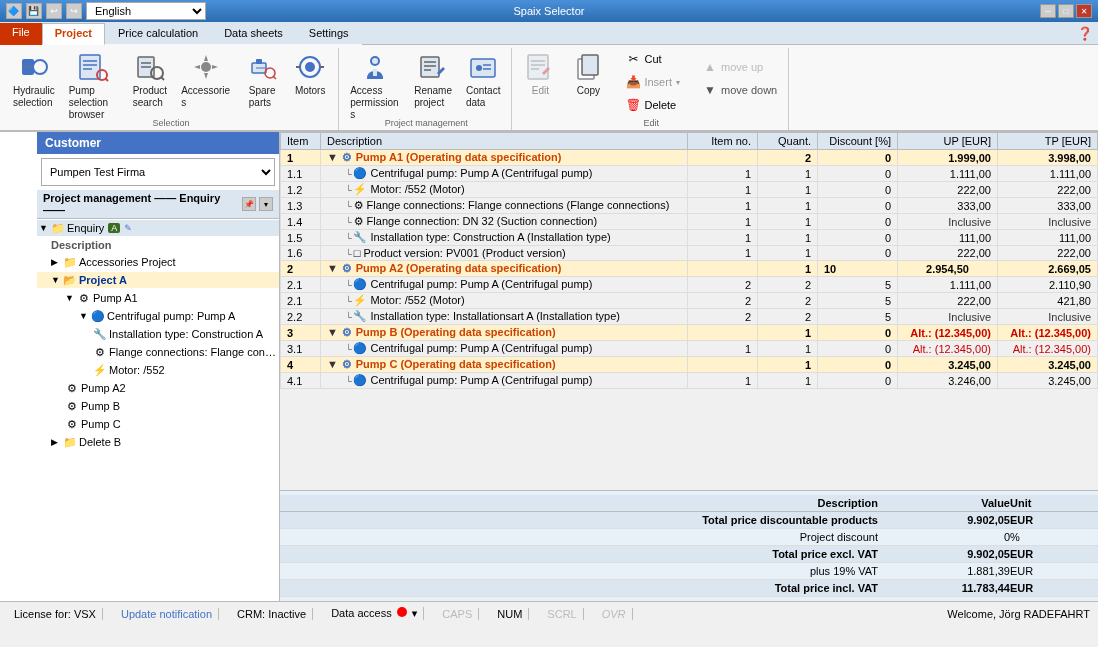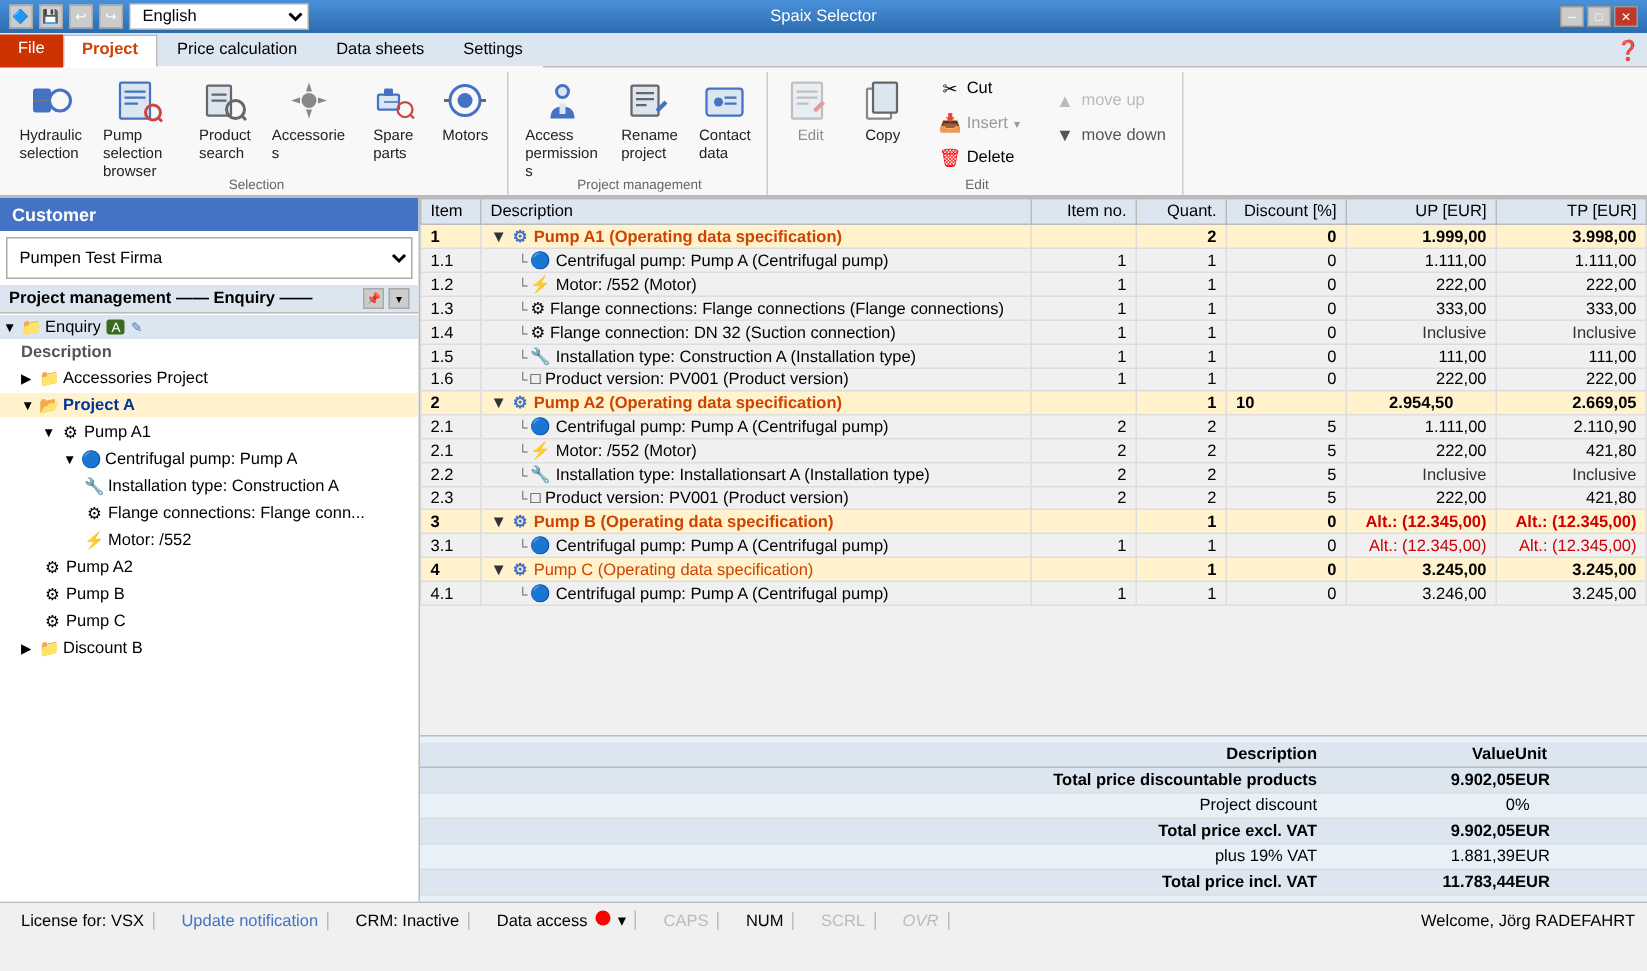--- a/index.html
+++ b/index.html
@@ -30,21 +30,21 @@
     .ribbon-btn .label { text-align: left; font-size: 10px; color: #222; line-height: 1.2; margin-top: 2px; word-break: break-word; }
     .ribbon-btn-small { display: flex; align-items: center; gap: 3px; cursor: pointer; padding: 2px 4px; border: 1px solid transparent; font-size: 10px; white-space: nowrap; }
     .ribbon-btn-small .icon-s { width: 16px; height: 16px; display: flex; align-items: center; justify-content: center; font-size: 12px; }
     .ribbon-col { display: flex; flex-direction: column; gap: 1px; justify-content: center; }
     .divider-arrow { font-size: 8px; color: #999; margin-left: 1px; }
 
     
     #main { display: flex; height: calc(647px - 22px - 22px - 110px - 24px); }
 
     
-    #sidebar { width: 280px; background: white; border-right: 1px solid #bbb; display: flex; flex-direction: column; overflow: hidden; }
+    #sidebar { width: 280px; background: white; border-right: 1px solid #bbb; display: flex; flex-direction: column; overflow: hidden; padding-left: 37px; }
     #sidebar-header { background: #4472c4; color: white; font-weight: bold; font-size: 12px; padding: 4px 8px; }
     #customer-select { margin: 4px; border: 1px solid #aaa; height: 28px; width: calc(100% - 8px); background: white; padding: 0 4px; font-size: 11px; }
     #project-bar { background: #dce6f1; border-bottom: 1px solid #bbb; padding: 2px 6px; display: flex; align-items: center; justify-content: space-between; font-size: 10px; }
     #project-bar-label { font-weight: bold; }
     #project-bar-icons { display: flex; gap: 3px; }
     .pb-icon { width: 14px; height: 14px; background: #ccc; border: 1px solid #aaa; font-size: 8px; display: flex; align-items: center; justify-content: center; cursor: pointer; }
     #tree-area { flex: 1; overflow-y: auto; overflow-x: hidden; }
     .tree-node { padding: 1px 0; cursor: pointer; }
     .tree-row { display: flex; align-items: center; padding: 1px 0; white-space: nowrap; overflow: hidden; }
     .tree-row.highlighted { background: #fff2cc; }
@@ -434,21 +434,21 @@
           <span class="tree-icon">⚙</span>
           <span class="tree-label">Pump C</span>
         </div>
       </div>
 
       <div class="tree-node">
         <div class="tree-row">
           <span class="tree-indent"></span>
           <span class="tree-toggle">▶</span>
           <span class="tree-icon">📁</span>
-          <span class="tree-label">Discount B</span>
+          <span class="tree-label">Delete B</span>
         </div>
       </div>
     </div>
   </div>
 
   <div id="content">
     <div id="table-area">
       <table id="data-table">
         <thead>
           <tr>
@@ -555,50 +555,41 @@
             </tr>
             <tr>
               <td class="col-item">2.2</td>
               <td class="col-desc">&nbsp;&nbsp;&nbsp;&nbsp;&nbsp;&nbsp;<span style="font-size:9px; margin-right:2px; color:#666;">└</span><span style="margin-right:3px;">🔧</span>Installation type: Installationsart A  (Installation type)</td>
               <td style="text-align: right;">2</td>
               <td style="text-align: right;">2</td>
               <td style="text-align: right;">5</td>
               <td style="text-align: right; color: rgb(51, 51, 51);">Inclusive</td>
               <td style="text-align: right; color: rgb(51, 51, 51);">Inclusive</td>
             </tr>
-            <tr>
-              <td class="col-item">2.3</td>
-              <td class="col-desc">&nbsp;&nbsp;&nbsp;&nbsp;&nbsp;&nbsp;<span style="font-size:9px; margin-right:2px; color:#666;">└</span><span style="margin-right:3px;">□</span>Product version: PV001  (Product version)</td>
-              <td style="text-align: right;">2</td>
-              <td style="text-align: right;">2</td>
-              <td style="text-align: right;">5</td>
-              <td style="text-align: right;">222,00</td>
-              <td style="text-align: right;">421,80</td>
-            </tr>
             <tr style="background: rgb(255, 242, 204); font-weight: bold;">
               <td class="col-item">3</td>
               <td class="col-desc"><span style="margin-right:4px; color:#333;">▼</span><span style="color:#4472c4; margin-right:4px;">⚙</span><span style="color:#cc4400; font-weight:bold;">Pump B  (Operating data specification)</span></td>
               <td style="text-align: right;"></td>
               <td style="text-align: right;">1</td>
               <td style="text-align: right;">0</td>
               <td style="text-align: right;"><span style="color:#cc0000;">Alt.: (12.345,00)</span></td>
               <td style="text-align: right;"><span style="color:#cc0000;">Alt.: (12.345,00)</span></td>
             </tr>
             <tr>
               <td class="col-item">3.1</td>
               <td class="col-desc">&nbsp;&nbsp;&nbsp;&nbsp;&nbsp;&nbsp;<span style="font-size:9px; margin-right:2px; color:#666;">└</span><span style="margin-right:3px;">🔵</span>Centrifugal pump: Pump A  (Centrifugal pump)</td>
               <td style="text-align: right;">1</td>
               <td style="text-align: right;">1</td>
               <td style="text-align: right;">0</td>
               <td style="text-align: right;"><span style="color:#cc0000;">Alt.: (12.345,00)</span></td>
               <td style="text-align: right;"><span style="color:#cc0000;">Alt.: (12.345,00)</span></td>
             </tr>
             <tr style="background: rgb(255, 242, 204); font-weight: bold;">
               <td class="col-item">4</td>
-              <td class="col-desc"><span style="margin-right:4px; color:#333;">▼</span><span style="color:#4472c4; margin-right:4px;">⚙</span><span style="color:#cc4400; font-weight:normal;">Pump C  (Operating data specification)</span></td>
+              <td class="col-desc"><span style="margin-right:4px; color:#333;">▼</span><span style="color:#4472c4; margin-right:4px;">⚙</span><span style="color:#cc4400; font-weight:bold;">Pump C  (Operating data specification)</span></td>
               <td style="text-align: right;"></td>
               <td style="text-align: right;">1</td>
               <td style="text-align: right;">0</td>
               <td style="text-align: right;">3.245,00</td>
               <td style="text-align: right;">3.245,00</td>
             </tr>
             <tr>
               <td class="col-item">4.1</td>
               <td class="col-desc">&nbsp;&nbsp;&nbsp;&nbsp;&nbsp;&nbsp;<span style="font-size:9px; margin-right:2px; color:#666;">└</span><span style="margin-right:3px;">🔵</span>Centrifugal pump: Pump A  (Centrifugal pump)</td>
               <td style="text-align: right;">1</td>

